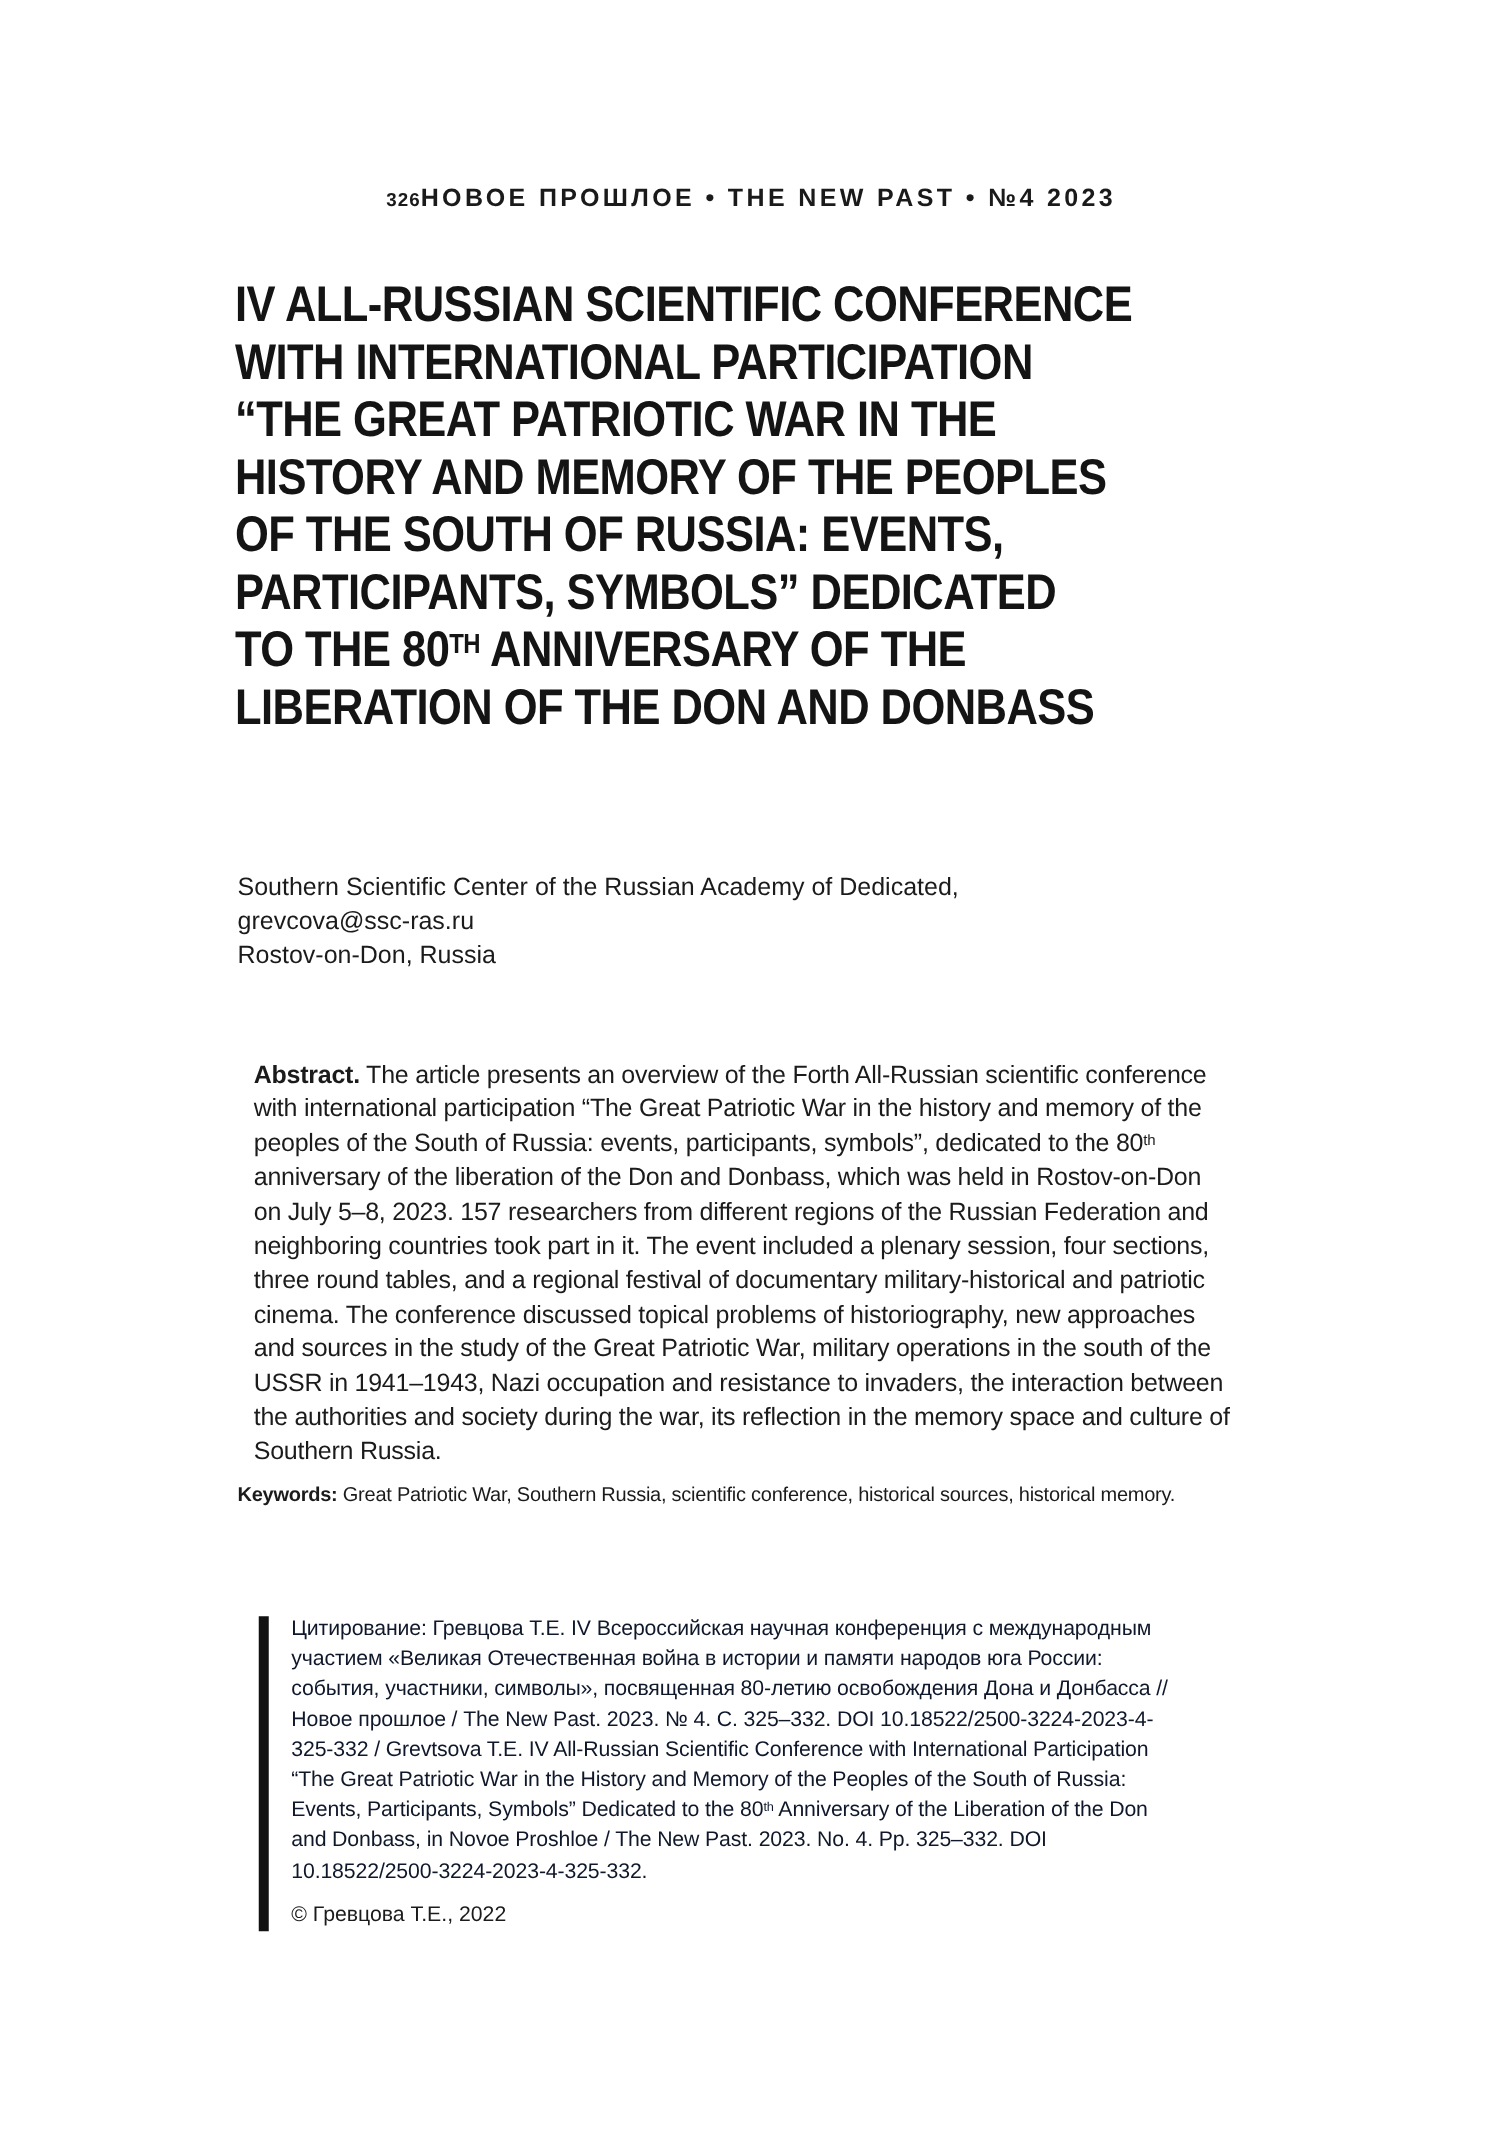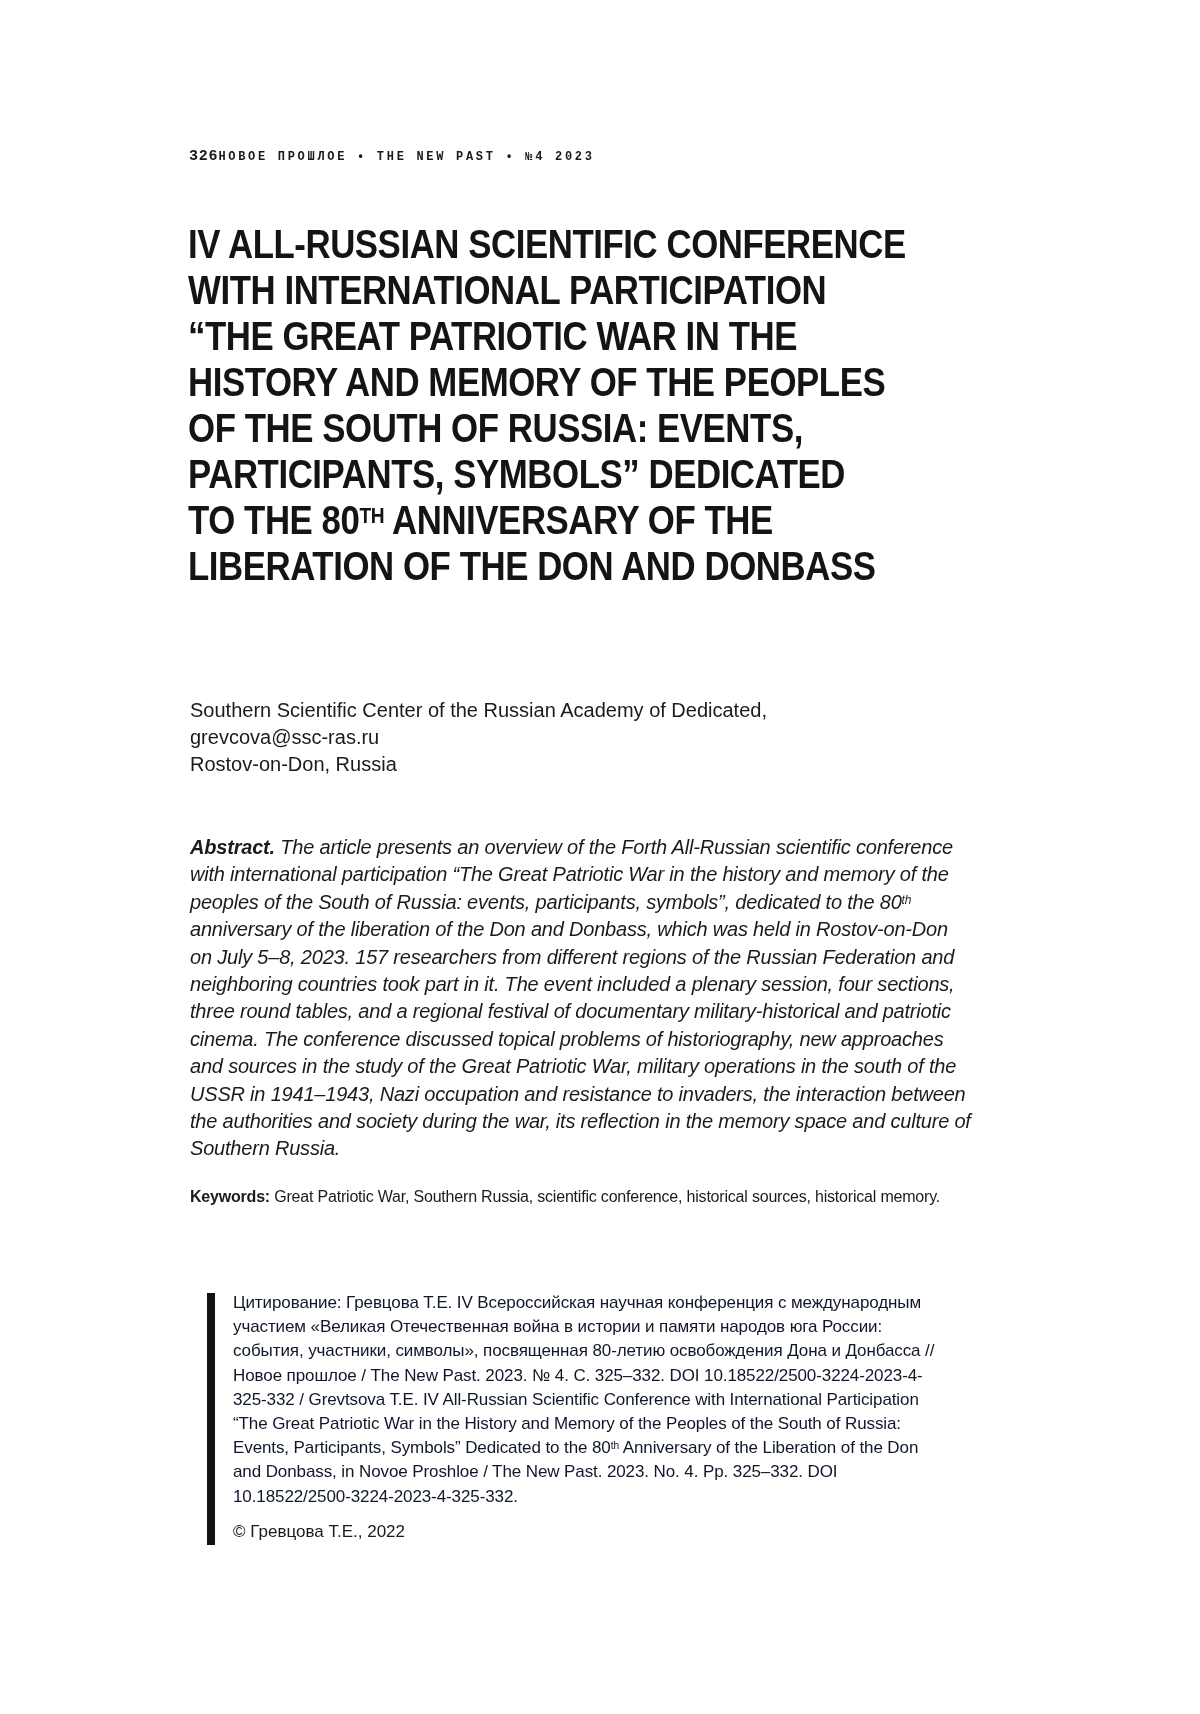--- a/index.html
+++ b/index.html
@@ -12,32 +12,31 @@
     font-family: "Liberation Sans", sans-serif;
     color: #1c1c1c;
     overflow: hidden;
   }
   .page-header {
     position: absolute;
     left: 189px;
     top: 148px;
     width: 824px;
     display: flex;
-    justify-content: flex-start;
+    justify-content: center;
     align-items: baseline;
-    font-family: Liberation Mono, monospace;
   }
   .page-number {
     font-size: 15px;
     font-weight: bold;
     letter-spacing: 0.8px;
     color: #1a1a1a;
   }
   .journal-line {
-    font-size: 12px;
+    font-size: 20px;
     font-weight: bold;
     letter-spacing: 2.7px;
     color: #1a1a1a;
     white-space: nowrap;
   }
   .article-title {
     position: absolute;
     left: 188px;
     top: 221px;
     margin: 0;
@@ -64,26 +63,25 @@
     line-height: 27px;
     color: #1b1b1b;
   }
   .author-block p { margin: 0; }
   .author-name { font-weight: bold; }
   .abstract-para {
     position: absolute;
     left: 190px;
     top: 834px;
     width: 782px;
-    margin: 0;
+    margin: 13px;
     font-size: 20px;
     line-height: 27.4px;
     letter-spacing: -0.2px;
     color: #1b1b1b;
-    font-style: italic;
   }
   .abstract-para sup, .citation-text sup {
     font-size: 0.6em;
     vertical-align: 0.4em;
     line-height: 0;
   }
   .keywords-para {
     position: absolute;
     left: 190px;
     top: 1183px;

